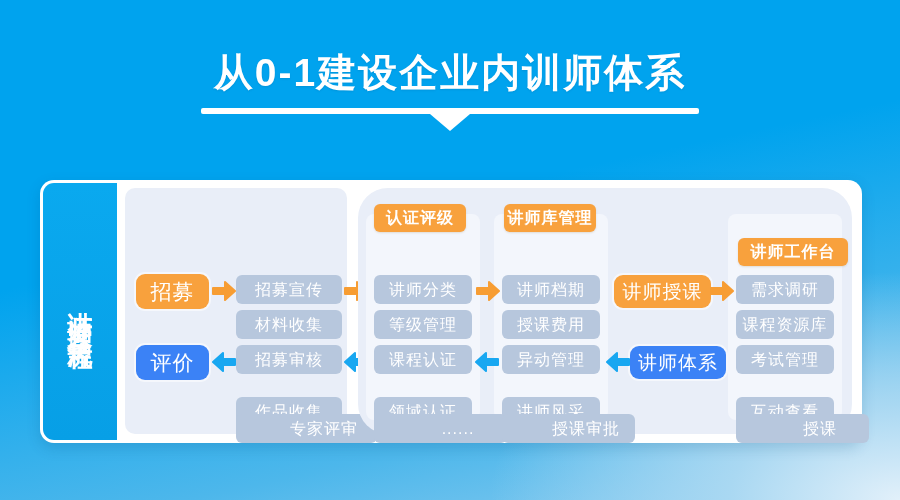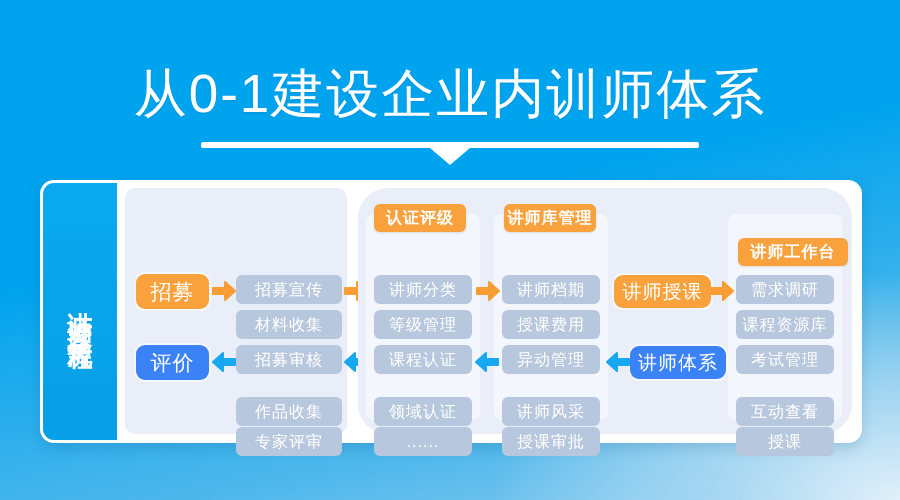--- a/index.html
+++ b/index.html
@@ -10,21 +10,21 @@
   #app{
     position:relative;width:900px;height:500px;
     background:
       radial-gradient(95% 95% at 100% 100%, #e2f0fa 0%, #a9d8f2 20%, rgba(255,255,255,0) 48%),
       linear-gradient(168deg, #00a3ee 0%, #00a3ee 42%, #4db7eb 78%, #8fcdf0 100%);
   }
 
   
   .title-area{position:absolute;top:46px;left:0;width:100%;text-align:center;color:#ffffff;}
   .title-area h1{
-    margin:16px;font-size:53px;line-height:1.2;font-weight:normal;letter-spacing:2px;
+    margin:4px;font-size:39px;line-height:1.2;font-weight:bold;letter-spacing:2px;
     text-shadow:0 1px 2px rgba(0,70,120,.15);
   }
   .underline{width:498px;height:6px;background:#ffffff;margin:11px auto 0;border-radius:2px;}
   .tri{width:0;height:0;margin:0 auto;border-left:20px solid transparent;border-right:20px solid transparent;border-top:17px solid #ffffff;}
 
   
   .frame{
     position:absolute;left:40px;top:180px;width:822px;height:263px;
     background:#ffffff;border-radius:14px;
     box-shadow:0 5px 14px rgba(0,70,120,.18);
@@ -62,21 +62,21 @@
 
   
   .gbox{
     position:absolute;height:29px;line-height:29px;background:#b7c7dd;
     border-radius:6px;color:#ffffff;text-align:center;font-size:16px;letter-spacing:1px;margin-top:33px;
   }
   .k1{left:111px;width:106px;}
   .ka{left:16px;width:98px;}
   .kb{left:144px;width:98px;}
   .kc{left:378px;width:98px;}
-  .r1{top:54px;}.r2{top:89px;}.r3{top:124px;}.r4{top:176px;}.r5{top:206px;}
+  .r1{top:54px;}.r2{top:89px;}.r3{top:124px;}.r4{top:176px;}.r5{top:193px;padding-left:35px;}
 
   
   .stage{
     position:absolute;color:#ffffff;font-weight:normal;text-align:center;
     border-radius:9px;box-shadow:0 0 0 2px rgba(255,255,255,.55);
     letter-spacing:1px;
   }
   .orange{background:#f8a13d;}
   .blue{background:#3b82f6;}
   .st-recruit{left:11px;top:86px;width:73px;height:35px;line-height:35px;font-size:21px;}

